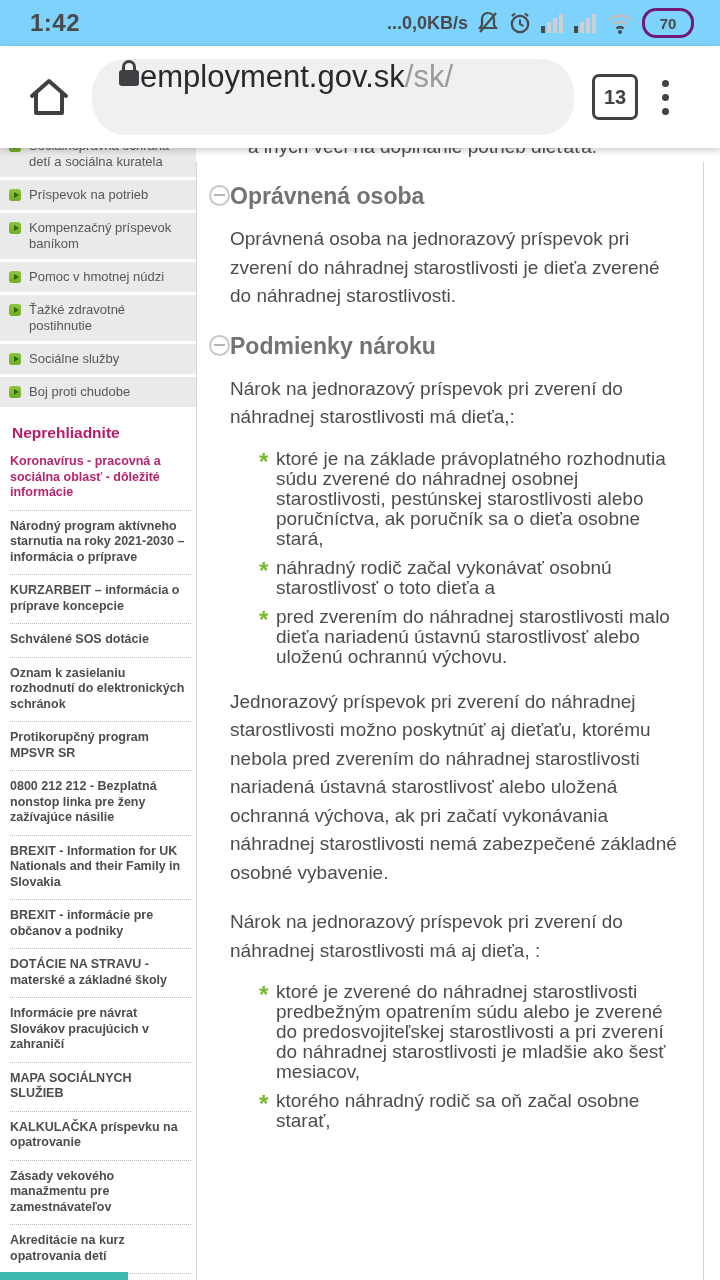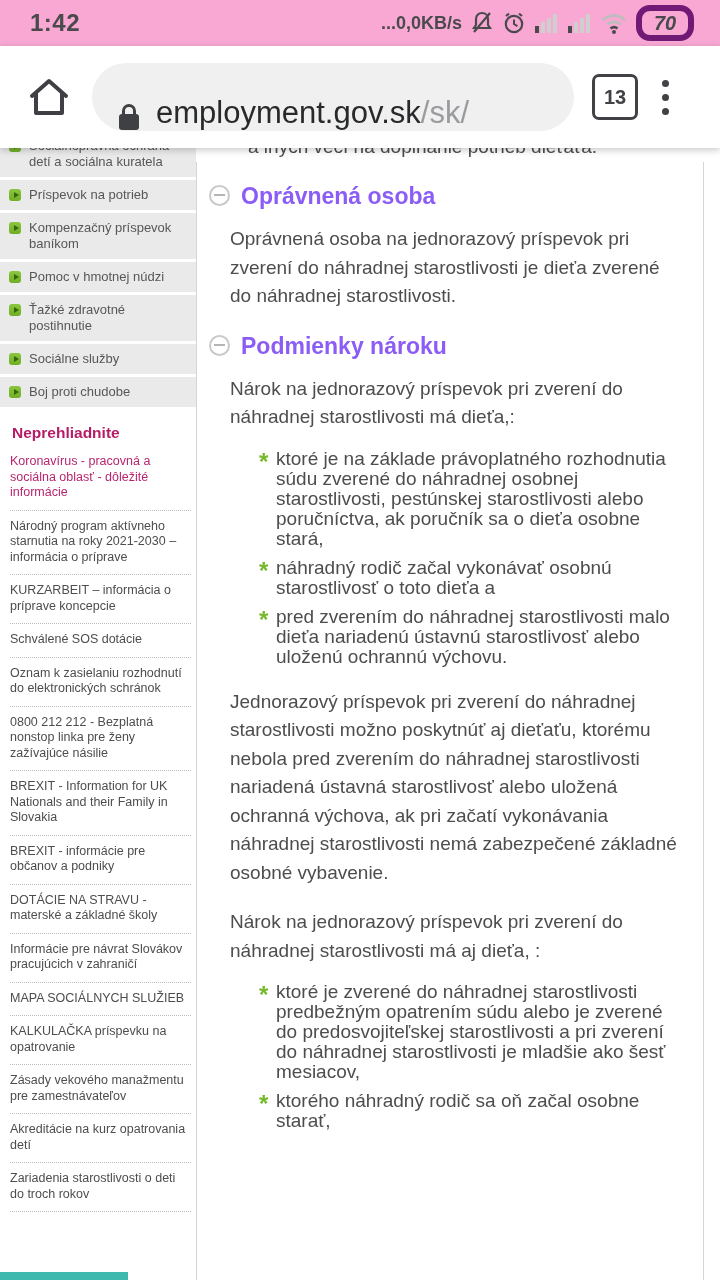--- a/index.html
+++ b/index.html
@@ -3,41 +3,41 @@
 <meta charset="utf-8">
 <style>
   html,body{margin:0;padding:0;}
   body{
     width:720px;height:1280px;overflow:hidden;background:#fff;
     font-family:"Liberation Sans", sans-serif;position:relative;
   }
   
   .statusbar{
     height:46px;display:flex;align-items:center;justify-content:space-between;
-    padding:0 26px 0 30px;box-sizing:border-box;color:#4a4a4c;background:#f9a8d4;
+    padding:0 26px 0 30px;box-sizing:border-box;color:#4a4a4c;background:#7dd3fc;
   }
   .status-time{font-size:24px;font-weight:bold;letter-spacing:.5px;}
   .status-right{display:flex;align-items:center;gap:9px;}
   .status-speed{font-size:18px;font-weight:bold;}
   .sicon{display:inline-flex;align-items:center;}
   .battery-pill{
-    border:6px solid #701a75;border-radius:14px;width:46px;height:24px;
+    border:3px solid #701a75;border-radius:14px;width:46px;height:24px;
     display:flex;align-items:center;justify-content:center;
-    font-size:20px;font-weight:bold;font-style:italic;
+    font-size:15px;font-weight:bold;
   }
   
   .toolbar{
     height:102px;background:#fff;display:flex;align-items:center;
     padding:0 22px 0 24px;box-sizing:border-box;gap:18px;
     position:relative;z-index:5;box-shadow:0 2px 7px rgba(0,0,0,.22);
   }
   .urlpill{
-    flex:0 0 482px;height:68px;background:#f0f0f0;border-radius:34px;
-    display:flex;align-items:flex-end;padding:0 20px 0 26px;box-sizing:border-box;
-    gap:16px;overflow:hidden;white-space:nowrap;
+    flex:0 0 482px;height:76px;background:#f0f0f0;border-radius:34px;
+    display:flex;align-items:flex-start;padding:0 20px 0 26px;box-sizing:border-box;
+    overflow:hidden;white-space:nowrap;
   }
   .urltext{font-size:31px;color:#27292b;}
   .urlpath{color:#999b9e;}
   .tabbox{
     width:40px;height:40px;border:3.5px solid #404245;border-radius:7px;
     display:flex;align-items:center;justify-content:center;
     font-size:20px;font-weight:bold;color:#404245;flex:0 0 auto;
   }
   .menudots{display:flex;flex-direction:column;gap:7px;margin-left:6px;flex:0 0 auto;}
   .menudots span{width:7px;height:7px;border-radius:50%;background:#404245;}
@@ -65,34 +65,34 @@
   .menu-ico .tri{
     width:0;height:0;border-left:5px solid #35650d;border-top:3.5px solid transparent;
     border-bottom:3.5px solid transparent;margin-left:2px;
   }
   .side-head{
     color:#b81b67;font-size:15.5px;font-weight:bold;margin:14px 8px 4px 12px;
   }
   .side-links{margin:0 5px 0 10px;}
   .side-link{
     display:block;padding:8px 4px 9px 0;border-bottom:1px dotted #bdbdbd;
-    font-size:12.5px;line-height:15.5px;font-weight:normal;color:#4d4d4f;
+    font-size:12.5px;line-height:15.5px;font-weight:bold;color:#4d4d4f;
     text-decoration:none;cursor:pointer;
   }
   .side-link.accent{color:#b8256f;}
   
   .main{
     width:507px;flex:0 0 507px;box-sizing:border-box;
     padding:0 18px 0 34px;color:#4d4d4f;
   }
   .clip-line{height:13px;overflow:hidden;padding-left:18px;}
   .clip-line .inner{font-size:19px;line-height:28px;margin-top:-15px;color:#4d4d4f;}
   h2.sec{
-    display:flex;align-items:flex-start;gap:11px;margin:22px 0 15px -21px;
-    color:#8b5cf6;font-size:23px;line-height:27px;font-weight:bold;
+    display:flex;align-items:flex-start;margin:22px 0 15px -21px;
+    color:#737373;font-size:23px;line-height:27px;font-weight:bold;
   }
   .minus-ico{
     flex:0 0 auto;width:17px;height:17px;border:2px solid #c9c9c9;border-radius:50%;
     position:relative;margin-top:2px;background:#fff;
   }
   .minus-ico::after{
     content:"";position:absolute;left:3px;right:3px;top:7px;height:2px;background:#b5b5b5;
   }
   .main p{margin:0 0 21px 0;font-size:19px;line-height:28.5px;}
   .main p.tight{margin-bottom:17px;}
@@ -208,20 +208,21 @@
             <span class="tri"></span>
           </span><span>Boj proti chudobe</span></div>
       </div>
     <div class="side-head">Neprehliadnite</div>
     <div class="side-links">
         <a class="side-link accent">Koronavírus - pracovná a sociálna oblasť - dôležité informácie</a>
         <a class="side-link">Národný program aktívneho starnutia na roky 2021-2030 – informácia o príprave</a>
         <a class="side-link">KURZARBEIT – informácia o príprave koncepcie</a>
         <a class="side-link">Schválené SOS dotácie</a>
         <a class="side-link">Oznam k zasielaniu rozhodnutí do elektronických schránok</a>
+        <a class="side-link">Protikorupčný program MPSVR SR</a>
         <a class="side-link">0800 212 212 - Bezplatná nonstop linka pre ženy zažívajúce násilie</a>
         <a class="side-link">BREXIT - Information for UK Nationals and their Family in Slovakia</a>
         <a class="side-link">BREXIT - informácie pre občanov a podniky</a>
         <a class="side-link">DOTÁCIE NA STRAVU - materské a základné školy</a>
         <a class="side-link">Informácie pre návrat Slovákov pracujúcich v zahraničí</a>
         <a class="side-link">MAPA SOCIÁLNYCH SLUŽIEB</a>
         <a class="side-link">KALKULAČKA príspevku na opatrovanie</a>
         <a class="side-link">Zásady vekového manažmentu pre zamestnávateľov</a>
         <a class="side-link">Akreditácie na kurz opatrovania detí</a>
         <a class="side-link">Zariadenia starostlivosti o deti do troch rokov</a>

